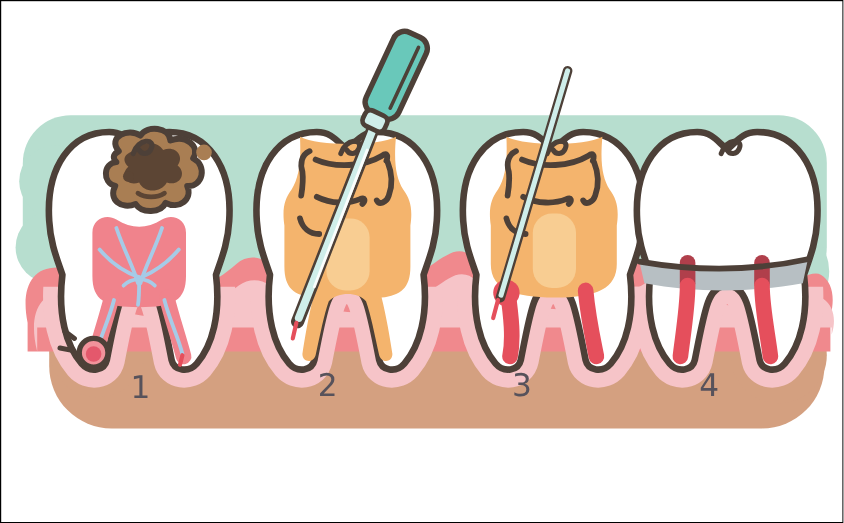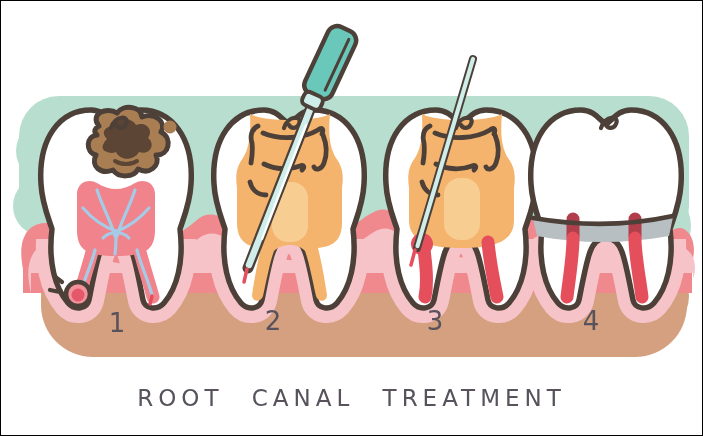--- a/index.html
+++ b/index.html
@@ -166,14 +166,13 @@
       <path class="file-fill" d="M472 58 L416.5 245"></path>
       <path class="canal-thin" d="M414 249 L410 264"></path>
     </g>
 
     <text x="116" y="331" class="stage-num">1</text>
     <text x="272" y="329" class="stage-num">2</text>
     <text x="434" y="329" class="stage-num">3</text>
     <text x="590" y="329" class="stage-num">4</text>
   </svg>
 
-  <div class="title">ROOT CANAL TREATMENT</div>
 </div>
 
 </body></html>

